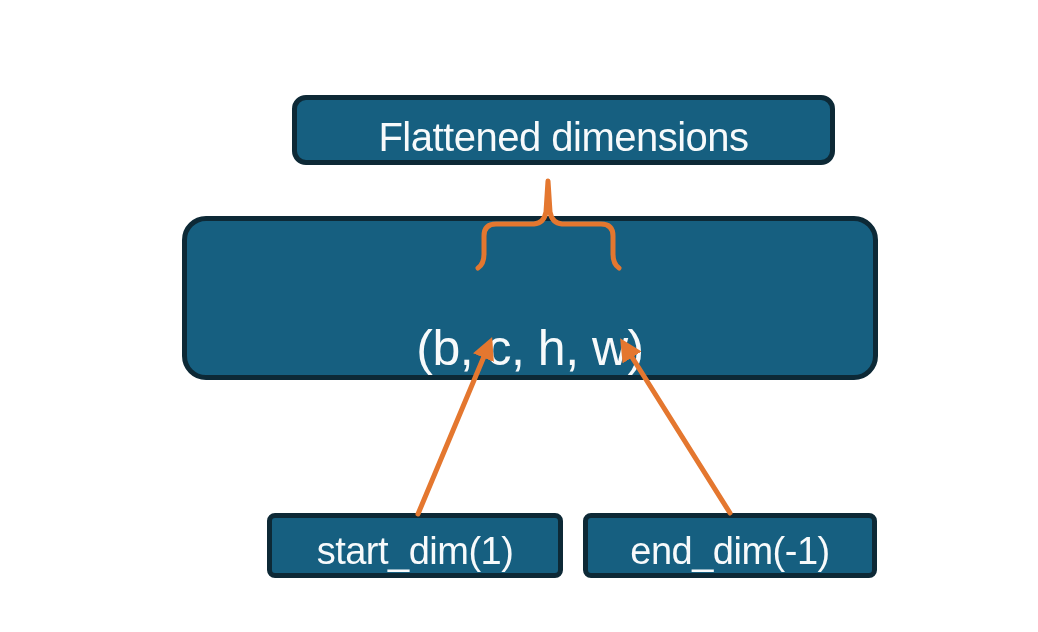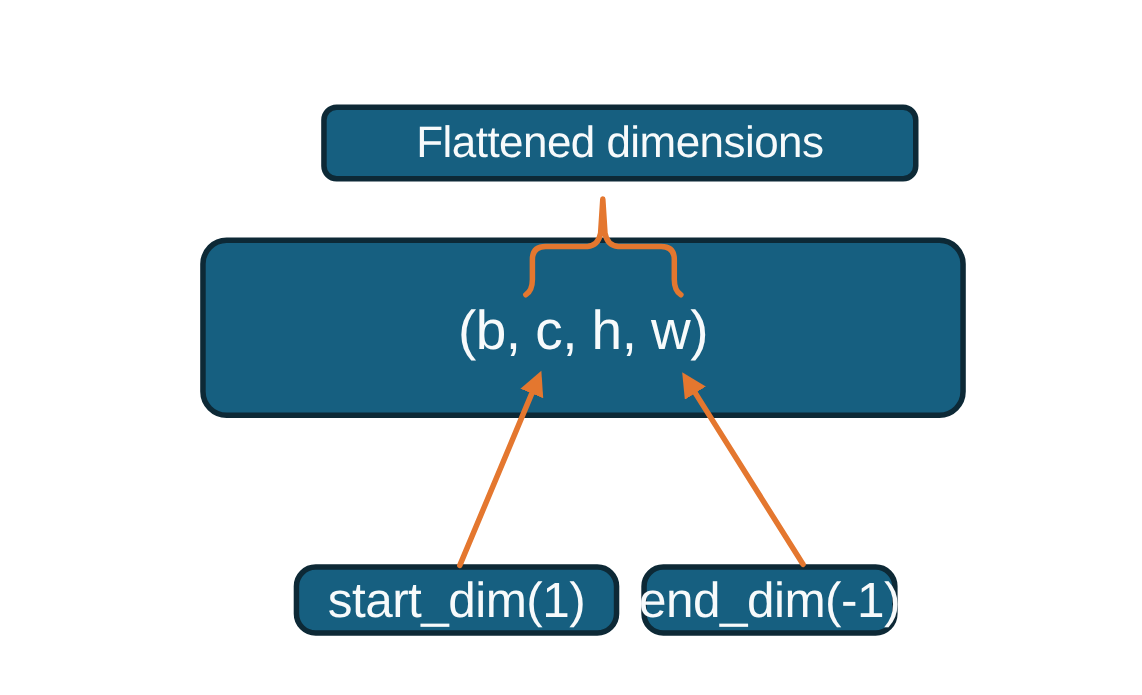--- a/index.html
+++ b/index.html
@@ -15,21 +15,21 @@
     background: #ffffff;
     overflow: hidden;
   }
   .box {
     position: absolute;
     box-sizing: border-box;
     background: #165f80;
     border: 5px solid #0d2936;
     color: #f7fafb;
     display: flex;
-    align-items: center;
+    align-items: flex-end;
     justify-content: center;
     text-align: center;
     white-space: nowrap;
   }
   .top-box {
     left: 292px;
     top: 95px;
     width: 543px;
     height: 70px;
     border-radius: 14px;
@@ -45,26 +45,26 @@
     font-size: 50px;
     letter-spacing: -0.5px;
   }
   .mid-box span {
     position: relative;
     top: 2px;
   }
   .small-box {
     top: 513px;
     height: 65px;
-    border-radius: 20px;
-    font-size: 45px;
+    border-radius: 8px;
+    font-size: 38px;
     letter-spacing: -0.5px;
   }
   .start-box { left: 267px; width: 296px; }
-  .end-box   { left: 583px; width: 233px; }
+  .end-box   { left: 583px; width: 294px; }
   .overlay {
     position: absolute;
     left: 0;
     top: 0;
     width: 1038px;
     height: 632px;
     pointer-events: none;
   }
   .connector {
     stroke: #e4772f;

